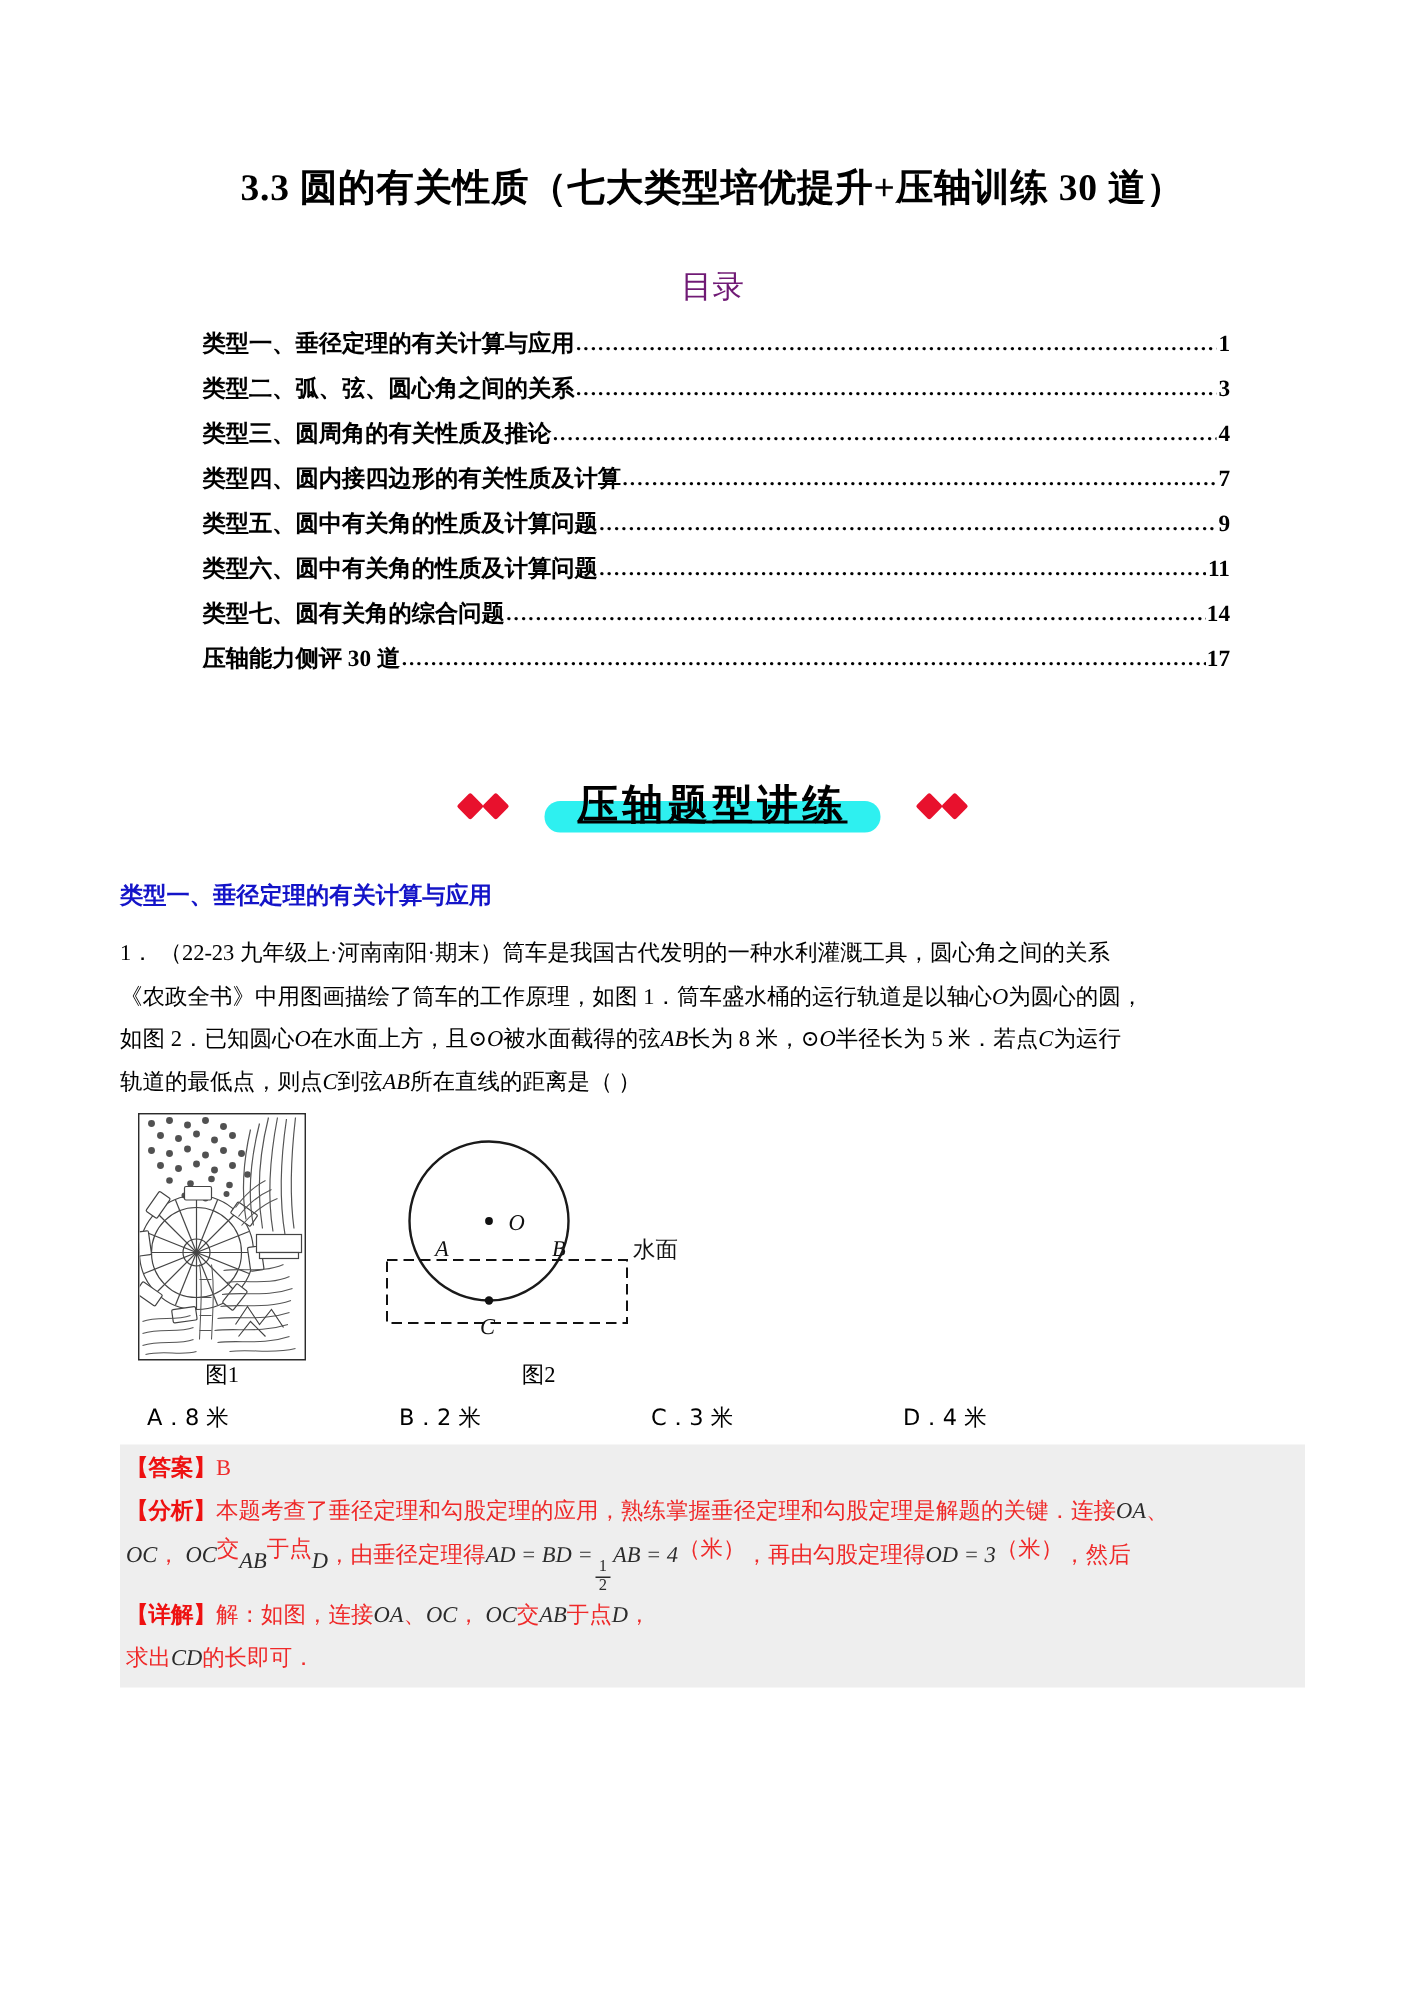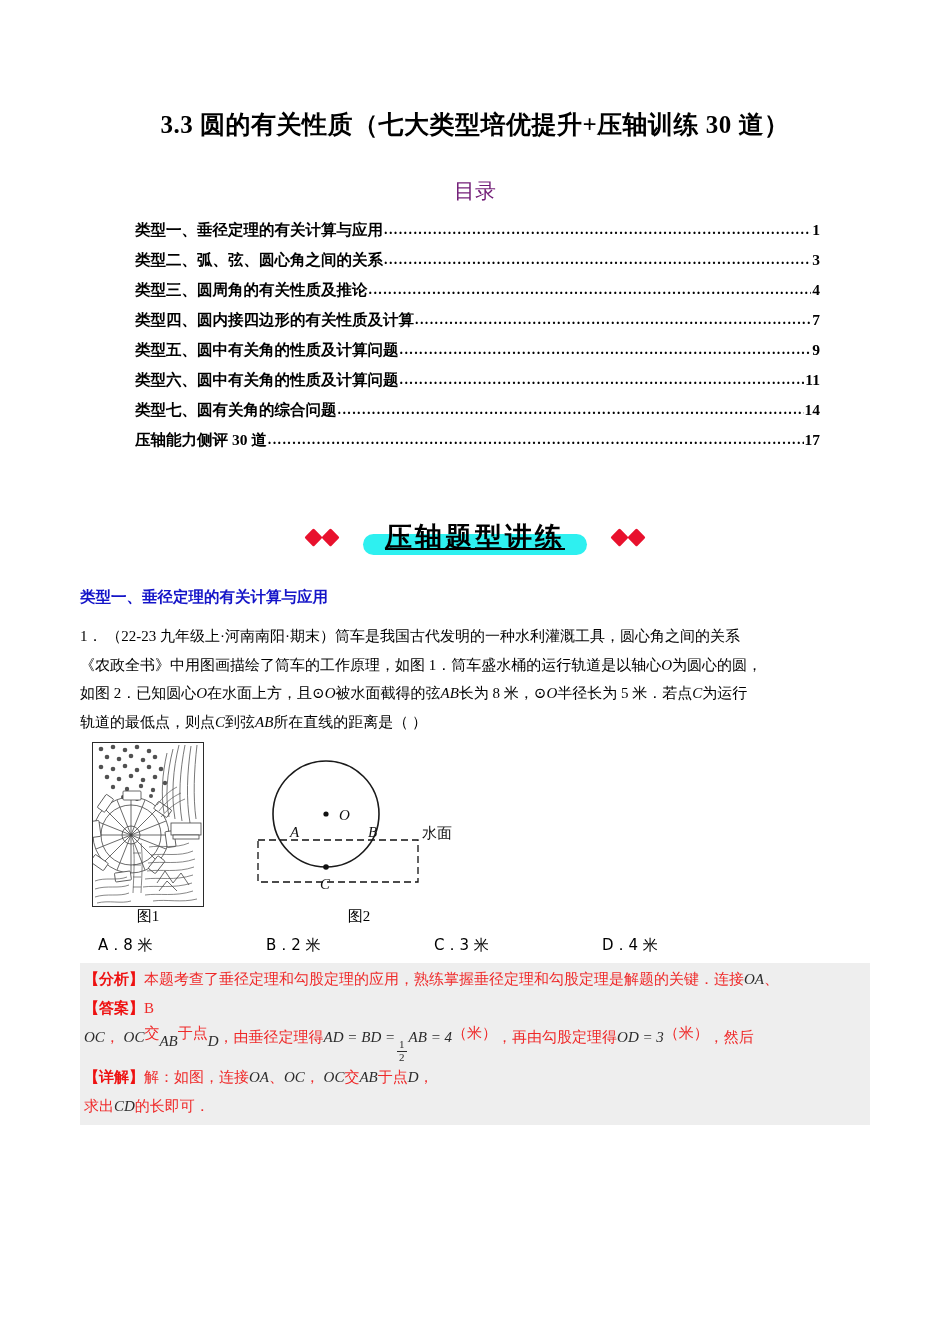--- a/index.html
+++ b/index.html
@@ -405,24 +405,24 @@
 
   <div class="choices">
     <span class="choice"><span>A．</span><span>8 米</span></span>
     <span class="choice"><span>B．</span><span>2 米</span></span>
     <span class="choice"><span>C．</span><span>3 米</span></span>
     <span class="choice"><span>D．</span><span>4 米</span></span>
   </div>
 
   <div class="answer-box">
     <div class="line">
+      <span class="blk">【答案】</span><span>B</span>
+    </div>
+    <div class="line">
       <span class="blk">【分析】</span><span>本题考查了垂径定理和勾股定理的应用，熟练掌握垂径定理和勾股定理是解题的关键．连接</span><span class="mathblk">OA</span><span>、</span>
-    </div>
-    <div class="line">
-      <span class="blk">【答案】</span><span>B</span>
     </div>
     <div class="line">
       <span class="mathblk">OC</span><span>，</span>
       <span class="mathblk">OC</span><span class="sup-cn">交</span><span class="mathblk sub-cn">AB</span><span class="sup-cn">于点</span><span class="mathblk sub-cn">D</span><span>，</span><span>由垂径定理得</span><span class="mathblk">AD = BD =</span><span class="frac mathblk">
           <span class="num">1</span>
           <span class="den">2</span>
         </span><span class="mathblk">AB = 4</span><span class="sup-cn">（米）</span><span>，再由勾股定理得</span><span class="mathblk">OD = 3</span><span class="sup-cn">（米）</span><span>，然后</span>
     </div>
     <div class="line">
       <span class="blk">【详解】</span><span>解：如图，连接</span><span class="mathblk">OA</span><span>、</span><span class="mathblk">OC</span><span>，</span>

